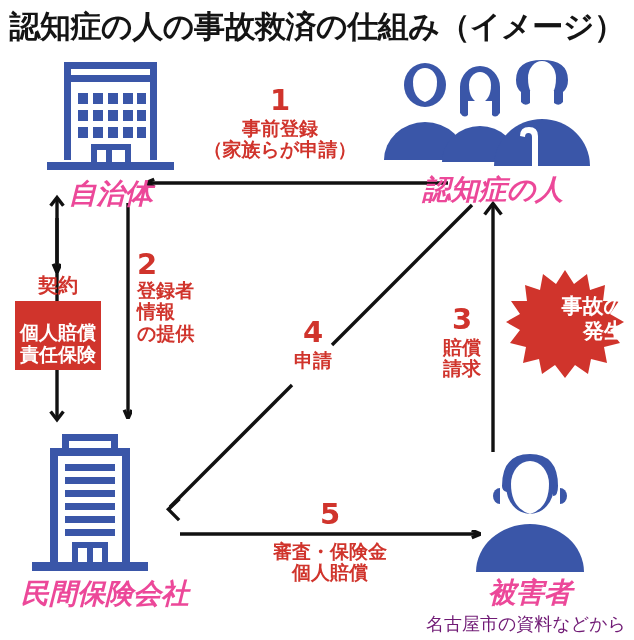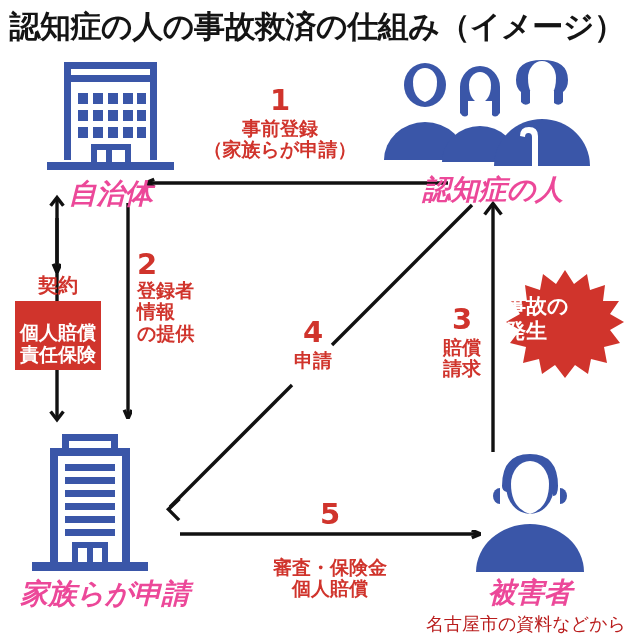--- a/index.html
+++ b/index.html
@@ -89,29 +89,29 @@
 
   
   #burst-wrap { left: 505px; top: 268px; width: 120px; height: 112px; }
   #burst-text {
     left: 0; top: 26px;
     width: 120px;
     color: #ffffff;
     font-weight: bold;
     font-size: 21px;
     line-height: 1.18;
-    text-align: left;
+    text-align: right;
     font-family: "DejaVu Sans", "Liberation Sans", sans-serif;
   }
 
   
   #source {
     right: 8px; bottom: 4px;
     font-size: 18px;
-    color: #b91c1c;
+    color: #701a75;
     font-family: "DejaVu Sans", "Liberation Sans", sans-serif;
     white-space: nowrap;
   }
 
   svg { display: block; overflow: visible; }
 </style>
 </head>
 <body>
 
 <div id="stage">
@@ -251,21 +251,21 @@
         <rect x="55" y="97" width="50" height="7"></rect>
 
         <rect x="62" y="110" width="36" height="6"></rect>
         <rect x="62" y="110" width="6" height="22"></rect>
         <rect x="92" y="110" width="6" height="22"></rect>
         <rect x="77" y="115" width="6" height="17"></rect>
 
         <rect x="22" y="130" width="116" height="9"></rect>
       </g>
     </svg>
-    <div class="node-label" style="margin-top:1px;">家族らが申請</div>
+    <div class="node-label" style="margin-top:1px;">民間保険会社</div>
   </div>
 
   <div class="abs" style="left:450px; top:448px; width:160px;">
     <svg width="160" height="128" viewBox="0 0 160 128">
       <g fill="#3a56a8">
 
         <path d="M52,38 q0,-32 28,-32 q28,0 28,32 q0,10 -5,10 q0,-8 -23,-11 q-16,-2 -23,7 q-5,-1 -5,-6 Z"></path>
         <path d="M56,38 a24,28 0 0 0 48,0 a24,28 0 0 0 -48,0 Z"></path>
         <path d="M61,36 a19,23 0 0 1 38,0 q0,24 -19,30 q-19,-6 -19,-30 Z" fill="#ffffff"></path>
 
@@ -309,21 +309,21 @@
     <div class="step-text">請求</div>
   </div>
 
   <div class="abs" style="left:275px; top:318px; width:76px;">
     <div class="step-num">4</div>
     <div class="step-text" style="margin-top:3px;">申請</div>
   </div>
 
   <div class="abs" style="left:235px; top:500px; width:190px;">
     <div class="step-num">5</div>
-    <div class="step-text" style="margin-top:28px;">審査・保険金</div>
+    <div class="step-text" style="margin-top:12px;">審査・保険金</div>
     <div class="step-text">個人賠償</div>
   </div>
 
   <div class="abs" id="burst-wrap">
     <svg width="120" height="112" viewBox="0 0 120 112">
       <polygon fill="#d0342c" points="60,2 69,16 82,6 85,22 100,17 98,33 114,33 105,46 119,54 105,62 115,75 99,79 102,95 86,91 83,106 70,97 60,110 50,97 37,106 34,91 18,95 21,79 5,75 15,62 1,54 15,46 6,33 22,33 20,17 35,22 38,6 51,16"></polygon>
     </svg>
     <div class="abs" id="burst-text">
       <div>事故の</div>
       <div>発生</div>

